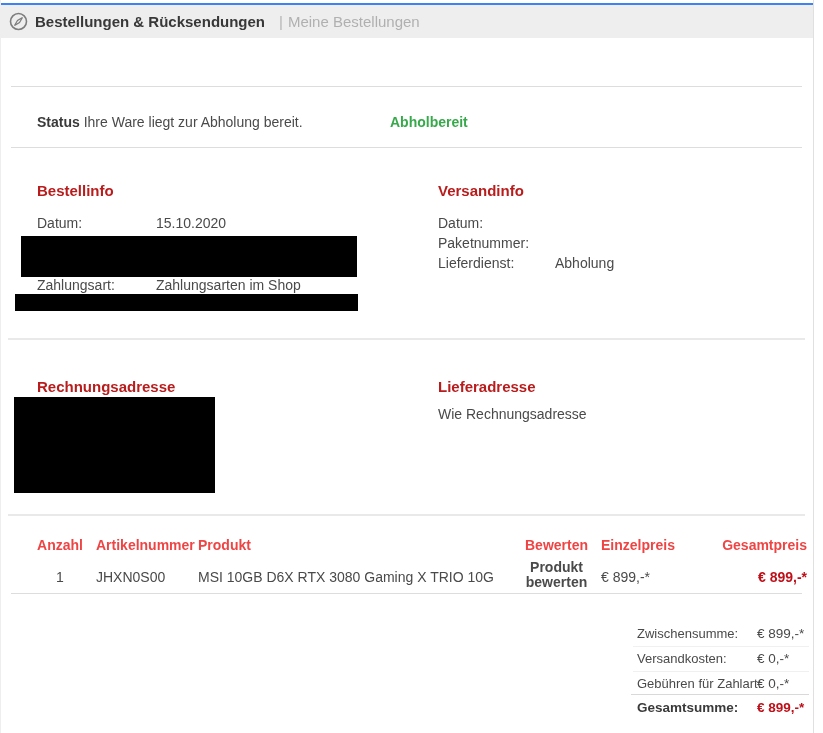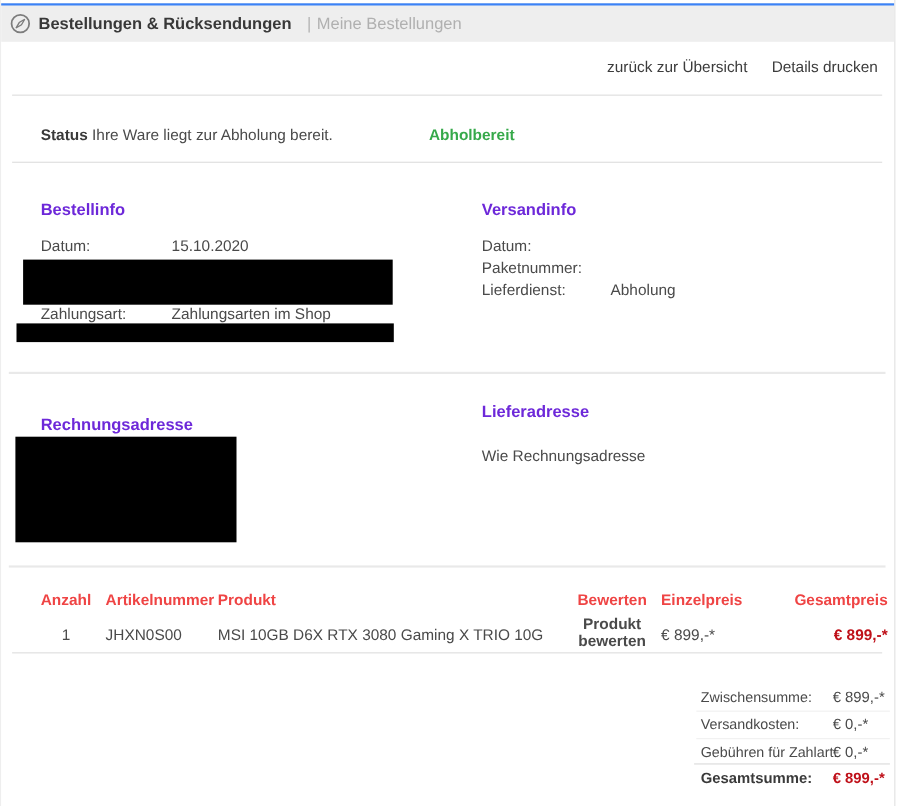--- a/index.html
+++ b/index.html
@@ -28,21 +28,21 @@
   .action-link{color:#3c3c3c;cursor:pointer;font-size:14px;text-decoration:none;}
   
   .hr1{position:absolute;left:10px;right:11px;height:1px;background:#dddddd;}
   .hr2{position:absolute;left:7px;right:8px;height:2px;background:#e9e9e9;}
   .d-top1{top:86px;} .d-top2{top:147px;} .d-top3{top:338px;} .d-top4{top:514px;} .d-top5{top:593px;}
   
   .status-row{position:absolute;top:114px;left:36px;}
   .status-label{font-weight:bold;color:#3a3a3a;}
   .status-badge{position:absolute;top:114px;left:389px;font-weight:bold;}
   
-  .sec-h{position:absolute;font-weight:bold;font-size:15px;color:#6d28d9;}
+  .sec-h{position:absolute;font-weight:bold;font-size:15px;color:#b91c1c;}
   
   .info-row{position:absolute;white-space:nowrap;}
   .info-label{display:inline-block;width:119px;}
   .v-label{display:inline-block;width:117px;}
   
   .redact{position:absolute;background:#000;}
   
   .th{position:absolute;top:537px;font-weight:bold;color:#ef4444;}
   .td{position:absolute;color:#4a4a4a;}
   .col-qty{left:36px;width:46px;text-align:center;}
@@ -71,24 +71,20 @@
       <svg width="19" height="19" viewBox="0 0 19 19">
         <circle cx="9.5" cy="9.5" r="8" fill="none" stroke="#7d7d7d" stroke-width="1.6"></circle>
         <path d="M5.5 13.5 L10.5 10.5 L13.5 5.5 L8.5 8.5 Z" fill="none" stroke="#7d7d7d" stroke-width="1.2"></path>
       </svg>
     </span>
     <span class="topbar-title">Bestellungen &amp; Rücksendungen</span>
     <span class="topbar-sep">|</span>
     <span class="topbar-sub">Meine Bestellungen</span>
   </div>
 
-  <div class="links">
-    <a class="action-link">zurück zur Übersicht</a>
-    <a class="action-link">Details drucken</a>
-  </div>
 
   <div class="hr1 d-top1"></div>
 
   <div class="status-row">
     <span class="status-label">Status</span>
     <span>Ihre Ware liegt zur Abholung bereit.</span>
   </div>
   <div class="status-badge" style="color:#36a94a;">Abholbereit</div>
 
   <div class="hr1 d-top2"></div>
@@ -112,21 +108,21 @@
   </div>
   <div class="info-row" style="top:255px;left:437px;">
     <span class="v-label">Lieferdienst:</span><span>Abholung</span>
   </div>
 
   <div class="hr2 d-top3"></div>
 
   <div class="sec-h" style="top:378px;left:36px;">Rechnungsadresse</div>
   <div class="redact" style="left:13px;top:397px;width:201px;height:96px;"></div>
 
-  <div class="sec-h" style="top:366px;left:437px;">Lieferadresse</div>
+  <div class="sec-h" style="top:378px;left:437px;">Lieferadresse</div>
   <div class="info-row" style="top:406px;left:437px;">Wie Rechnungsadresse</div>
 
   <div class="hr2 d-top4"></div>
 
   <div class="th col-qty">Anzahl</div>
   <div class="th col-sku">Artikelnummer</div>
   <div class="th col-prod">Produkt</div>
   <div class="th col-review">Bewerten</div>
   <div class="th col-unit">Einzelpreis</div>
   <div class="th col-total">Gesamtpreis</div>

